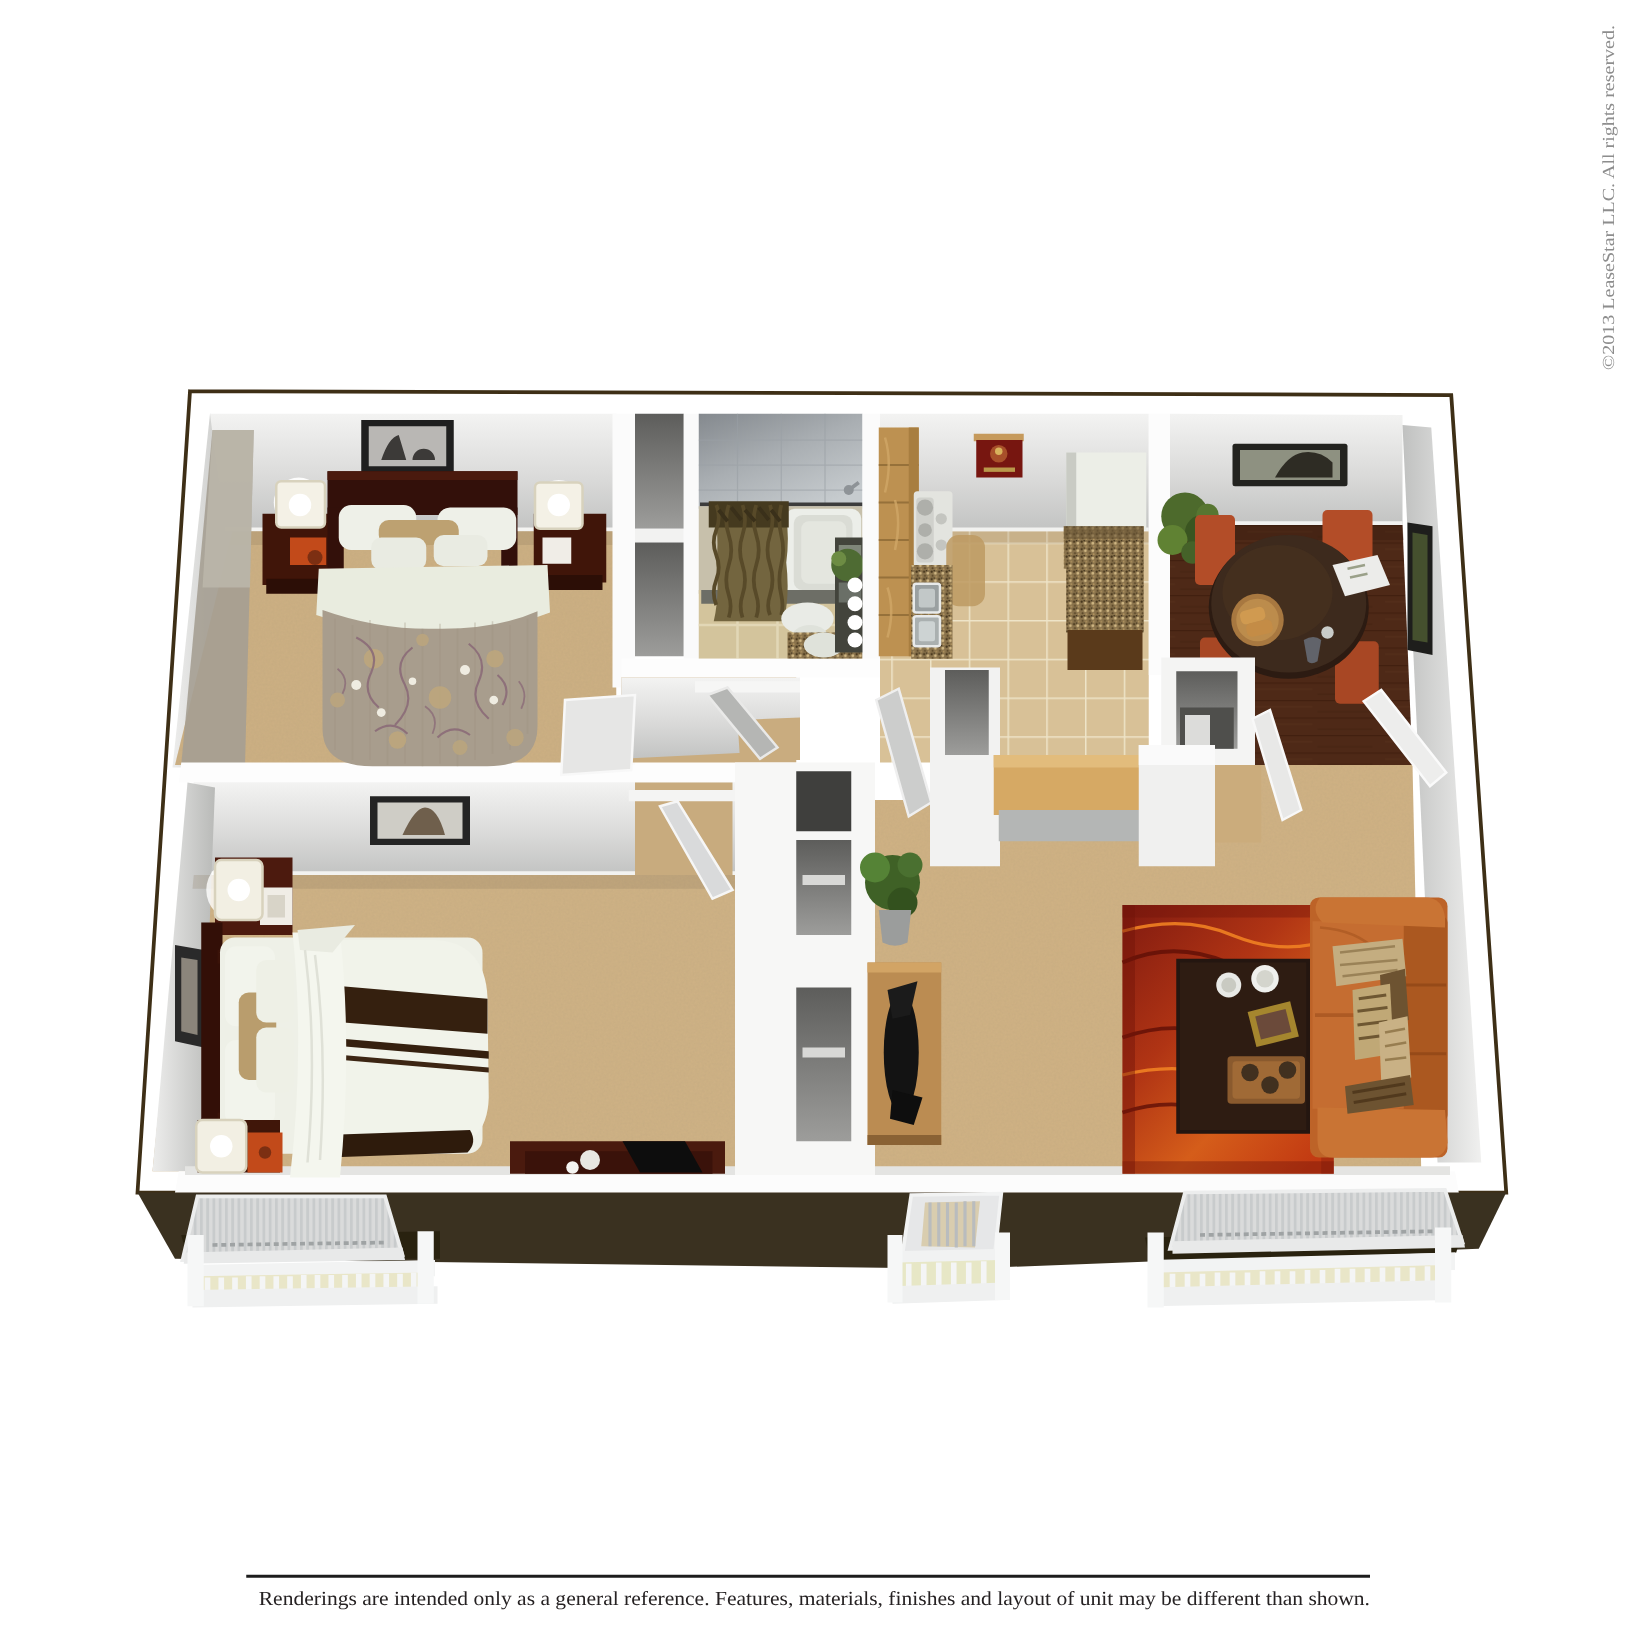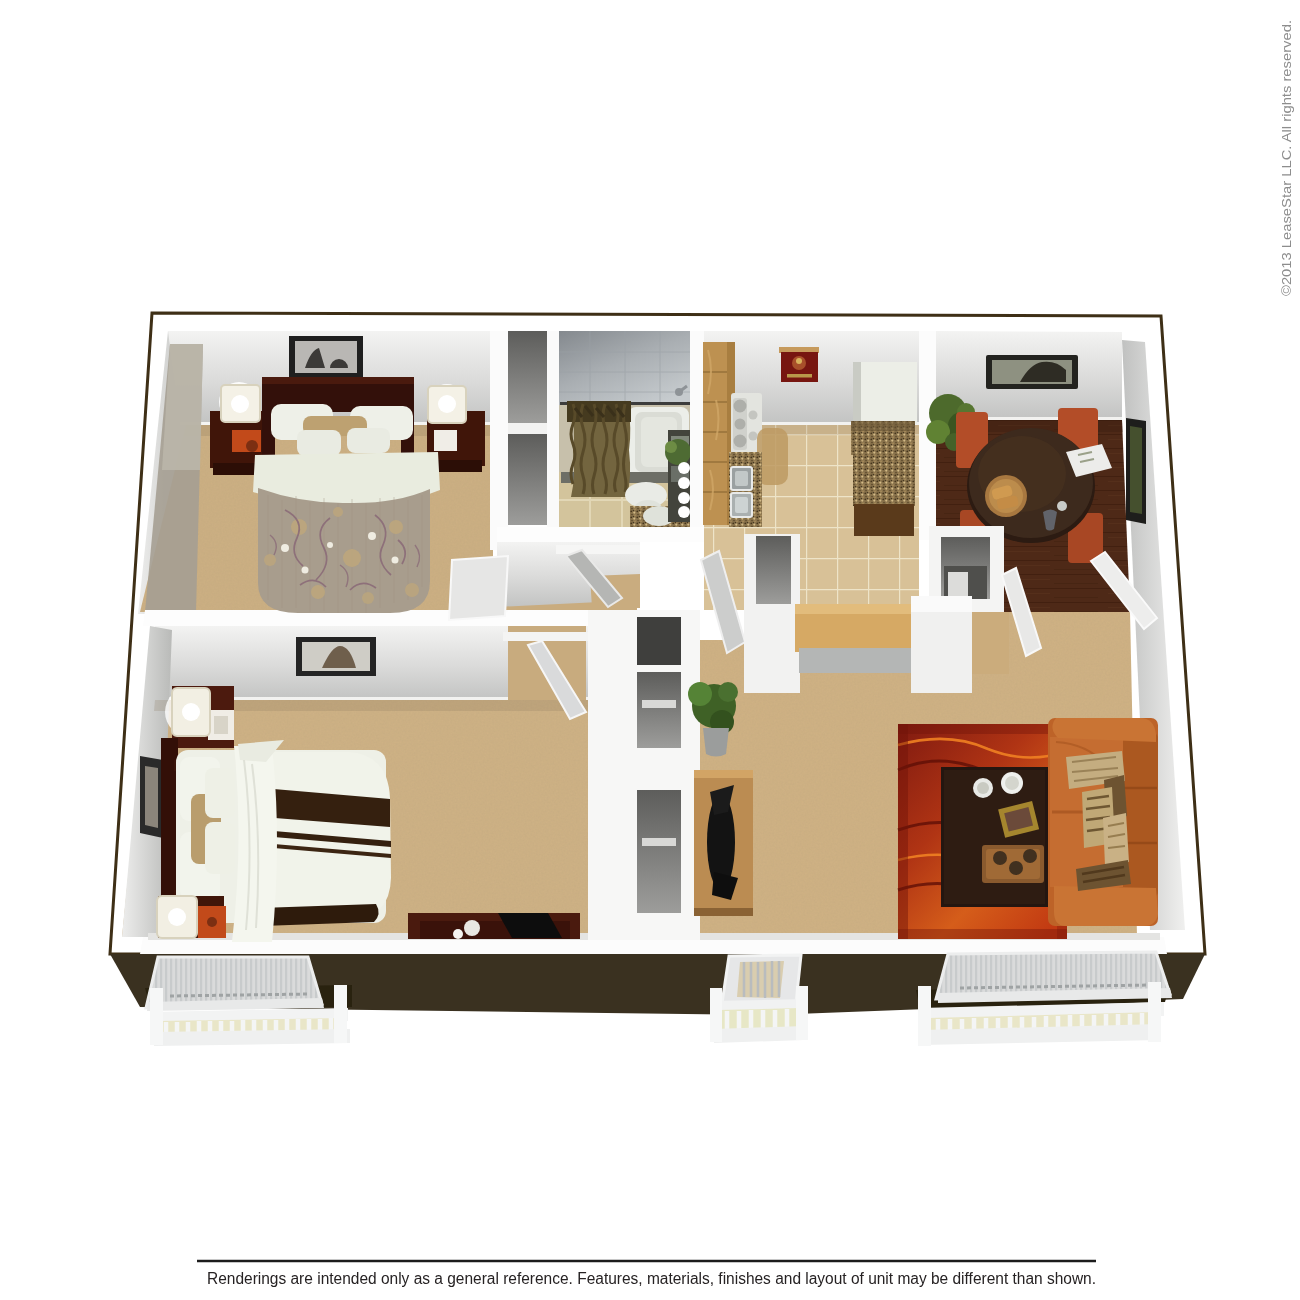--- a/index.html
+++ b/index.html
@@ -1,16 +1,16 @@
 <!DOCTYPE html>
 <html><head>
 <meta charset="utf-8">
 <style>
 html,body{margin:0;padding:0;background:#ffffff;}
-#page{position:relative;width:1300px;height:1300px;background:#ffffff;font-family:Liberation Sans, sans-serif;overflow:hidden;}
+#page{position:relative;width:1300px;height:1300px;background:#ffffff;font-family:Liberation Serif, serif;overflow:hidden;}
 svg{display:block;}
 </style>
 </head>
 <body>
 <div id="page">
 <svg width="1300" height="1300" viewBox="0 0 1300 1300">
 <defs>
 <linearGradient id="wallN" x1="0" y1="0" x2="0" y2="1">
  <stop offset="0" stop-color="#f3f3f2"></stop>
           <stop offset="0.55" stop-color="#dadad9"></stop>

